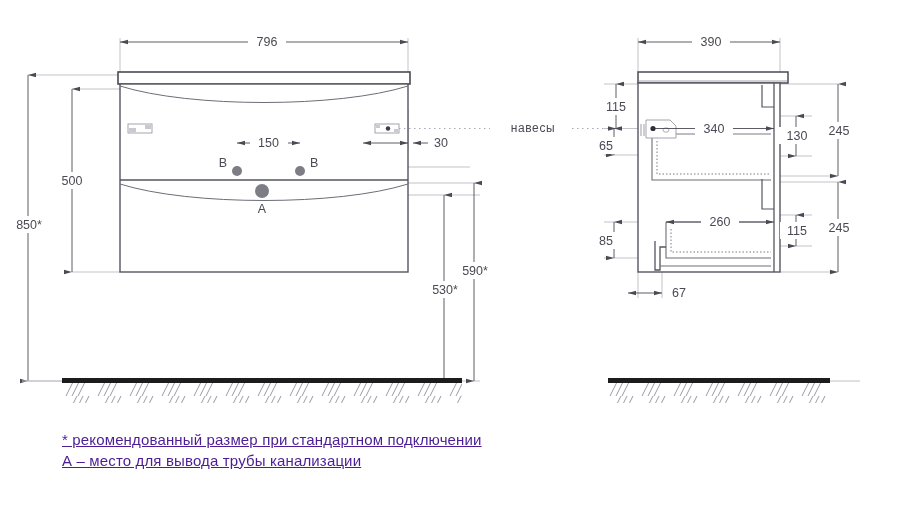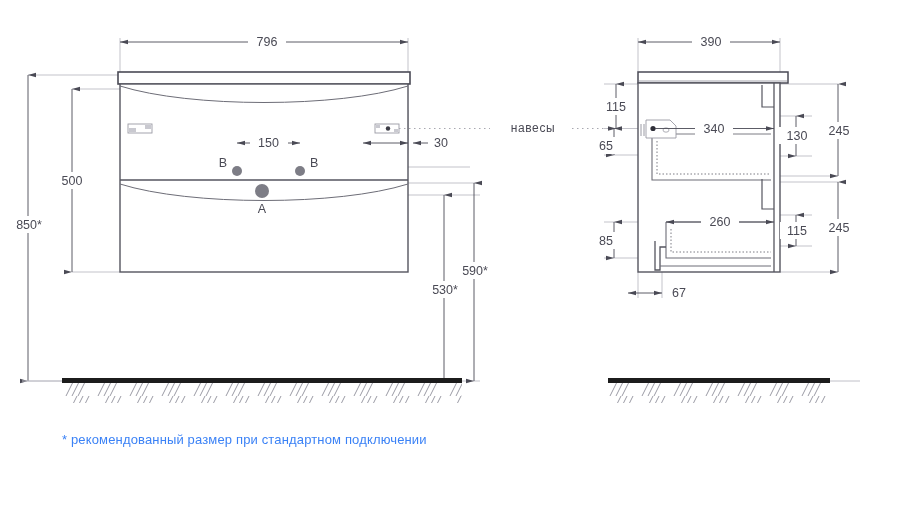--- a/index.html
+++ b/index.html
@@ -11,25 +11,26 @@
     overflow:hidden;
   }
   #drawing{position:absolute;left:0;top:0;width:900px;height:524px;}
   .legend{
     position:absolute;
     left:62px;
     top:430px;
     width:520px;
   }
   .legend-line{
-    font-size:13px;
+    font-size:15px;
     line-height:20.5px;
-    color:#3b82f6;
+    color:#4c1d95;
     letter-spacing:0.15px;
     white-space:nowrap;
+    text-decoration:underline;
   }
   svg text{
     font-family:"Liberation Sans", sans-serif;
     fill:#4a4a55;
   }
   .dimtext{font-size:12.5px;}
   .marktext{font-size:12.5px;}
   .labeltext{font-size:12px;letter-spacing:0.6px;}
 </style>
 </head>
@@ -301,13 +302,14 @@
     <g>
       <rect x="608" y="378" width="222" height="5" fill="#1c1c1c"></rect>
       <rect x="608" y="383" width="222" height="20" fill="url(#hatch)"></rect>
       <line x1="830" y1="381" x2="860" y2="381" stroke="#c0c0c8" stroke-width="1"></line>
     </g>
   </g>
 </svg>
 
 <div class="legend">
   <div class="legend-line">* рекомендованный размер при стандартном подключении</div>
+  <div class="legend-line">А – место для вывода трубы канализации</div>
 </div>
 
 </body></html>

